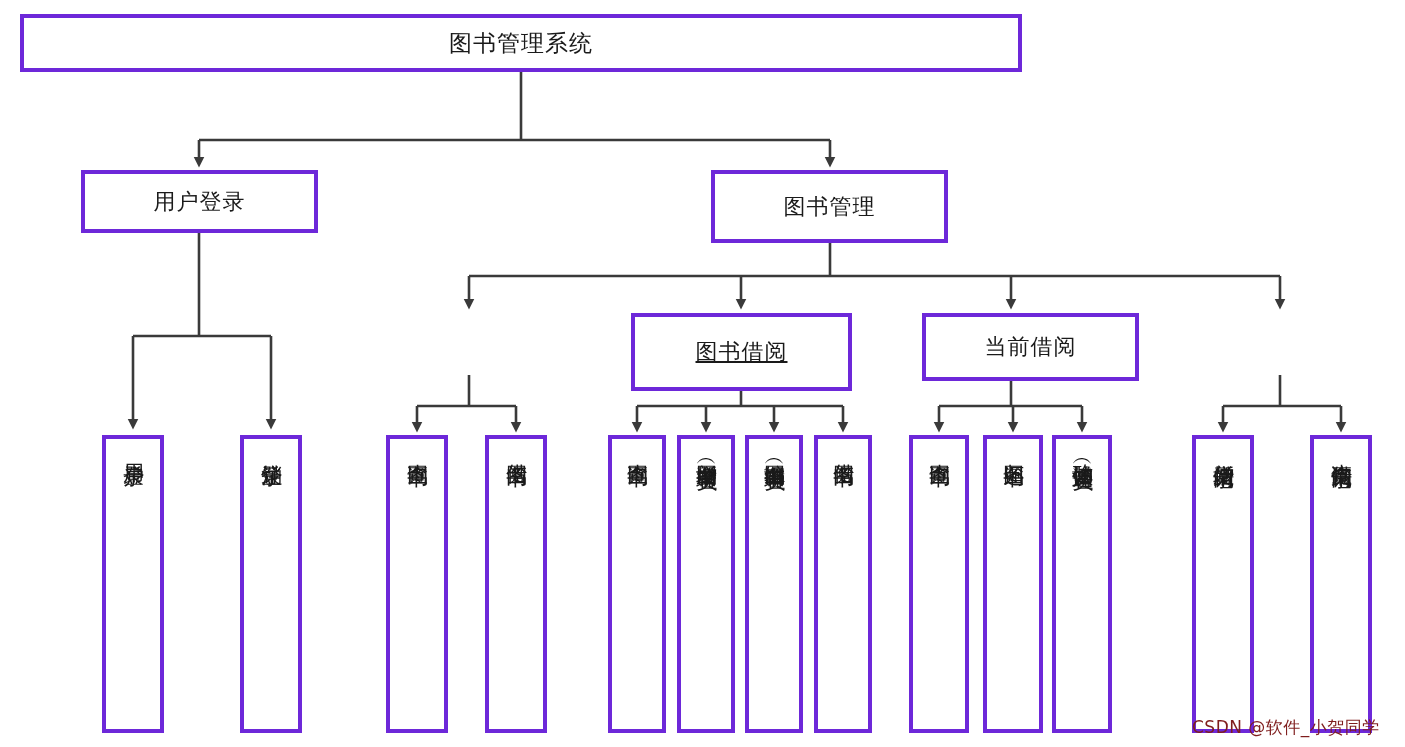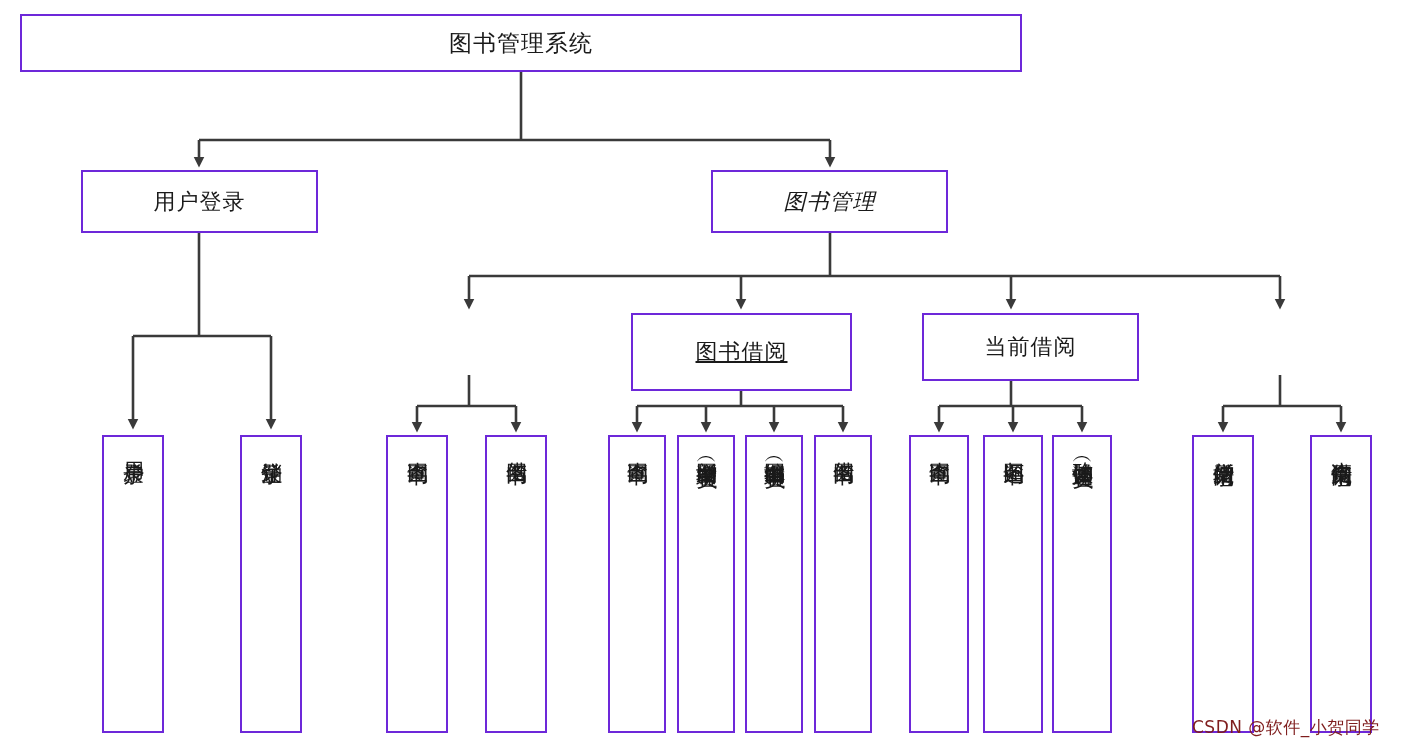--- a/index.html
+++ b/index.html
@@ -1,19 +1,19 @@
 <!DOCTYPE html>
 <html><head>
 <meta charset="utf-8">
 <style>
   html,body{margin:0;padding:0;background:#ffffff;}
   body{font-family:"DejaVu Sans","Liberation Sans",sans-serif;}
   #stage{position:relative;width:1405px;height:747px;background:#ffffff;overflow:hidden;}
   #edges{position:absolute;left:0;top:0;width:1405px;height:747px;}
-  .node{position:absolute;box-sizing:border-box;background:#ffffff;border:2px solid #6d28d9;
+  .node{position:absolute;box-sizing:border-box;background:#ffffff;border:4px solid #6d28d9;
         display:flex;align-items:center;justify-content:center;color:#1a1a1a;}
   .node.h{font-size:22px;letter-spacing:1px;}
   .node.root{font-size:23px;}
   .node.leaf{font-size:21px;line-height:1.22;letter-spacing:1px;padding:8px 2px;
         align-items:flex-start;justify-content:center;}
   .vtext{writing-mode:vertical-rl;text-orientation:upright;white-space:nowrap;}
   .wm{position:absolute;color:#7f1d1d;font-size:17px;letter-spacing:.5px;white-space:nowrap;}
 </style>
 </head>
 <body>
@@ -70,21 +70,21 @@
     </g>
   </svg>
 
   <div class="node h root" style="left:20px;top:14px;width:1002px;height:58px;">
     <span>图书管理系统</span>
   </div>
 
   <div class="node h" style="left:81px;top:170px;width:237px;height:63px;">
     <span>用户登录</span>
   </div>
-  <div class="node h" style="left:711px;top:170px;width:237px;height:63px;font-style:italic;">
+  <div class="node h" style="left:711px;top:170px;width:237px;height:73px;">
     <span>图书管理</span>
   </div>
 
   <div class="node h" style="left:631px;top:313px;width:221px;height:78px;text-decoration:underline;">
     <span>图书借阅</span>
   </div>
   <div class="node h" style="left:922px;top:313px;width:217px;height:68px;">
     <span>当前借阅</span>
   </div>
 

